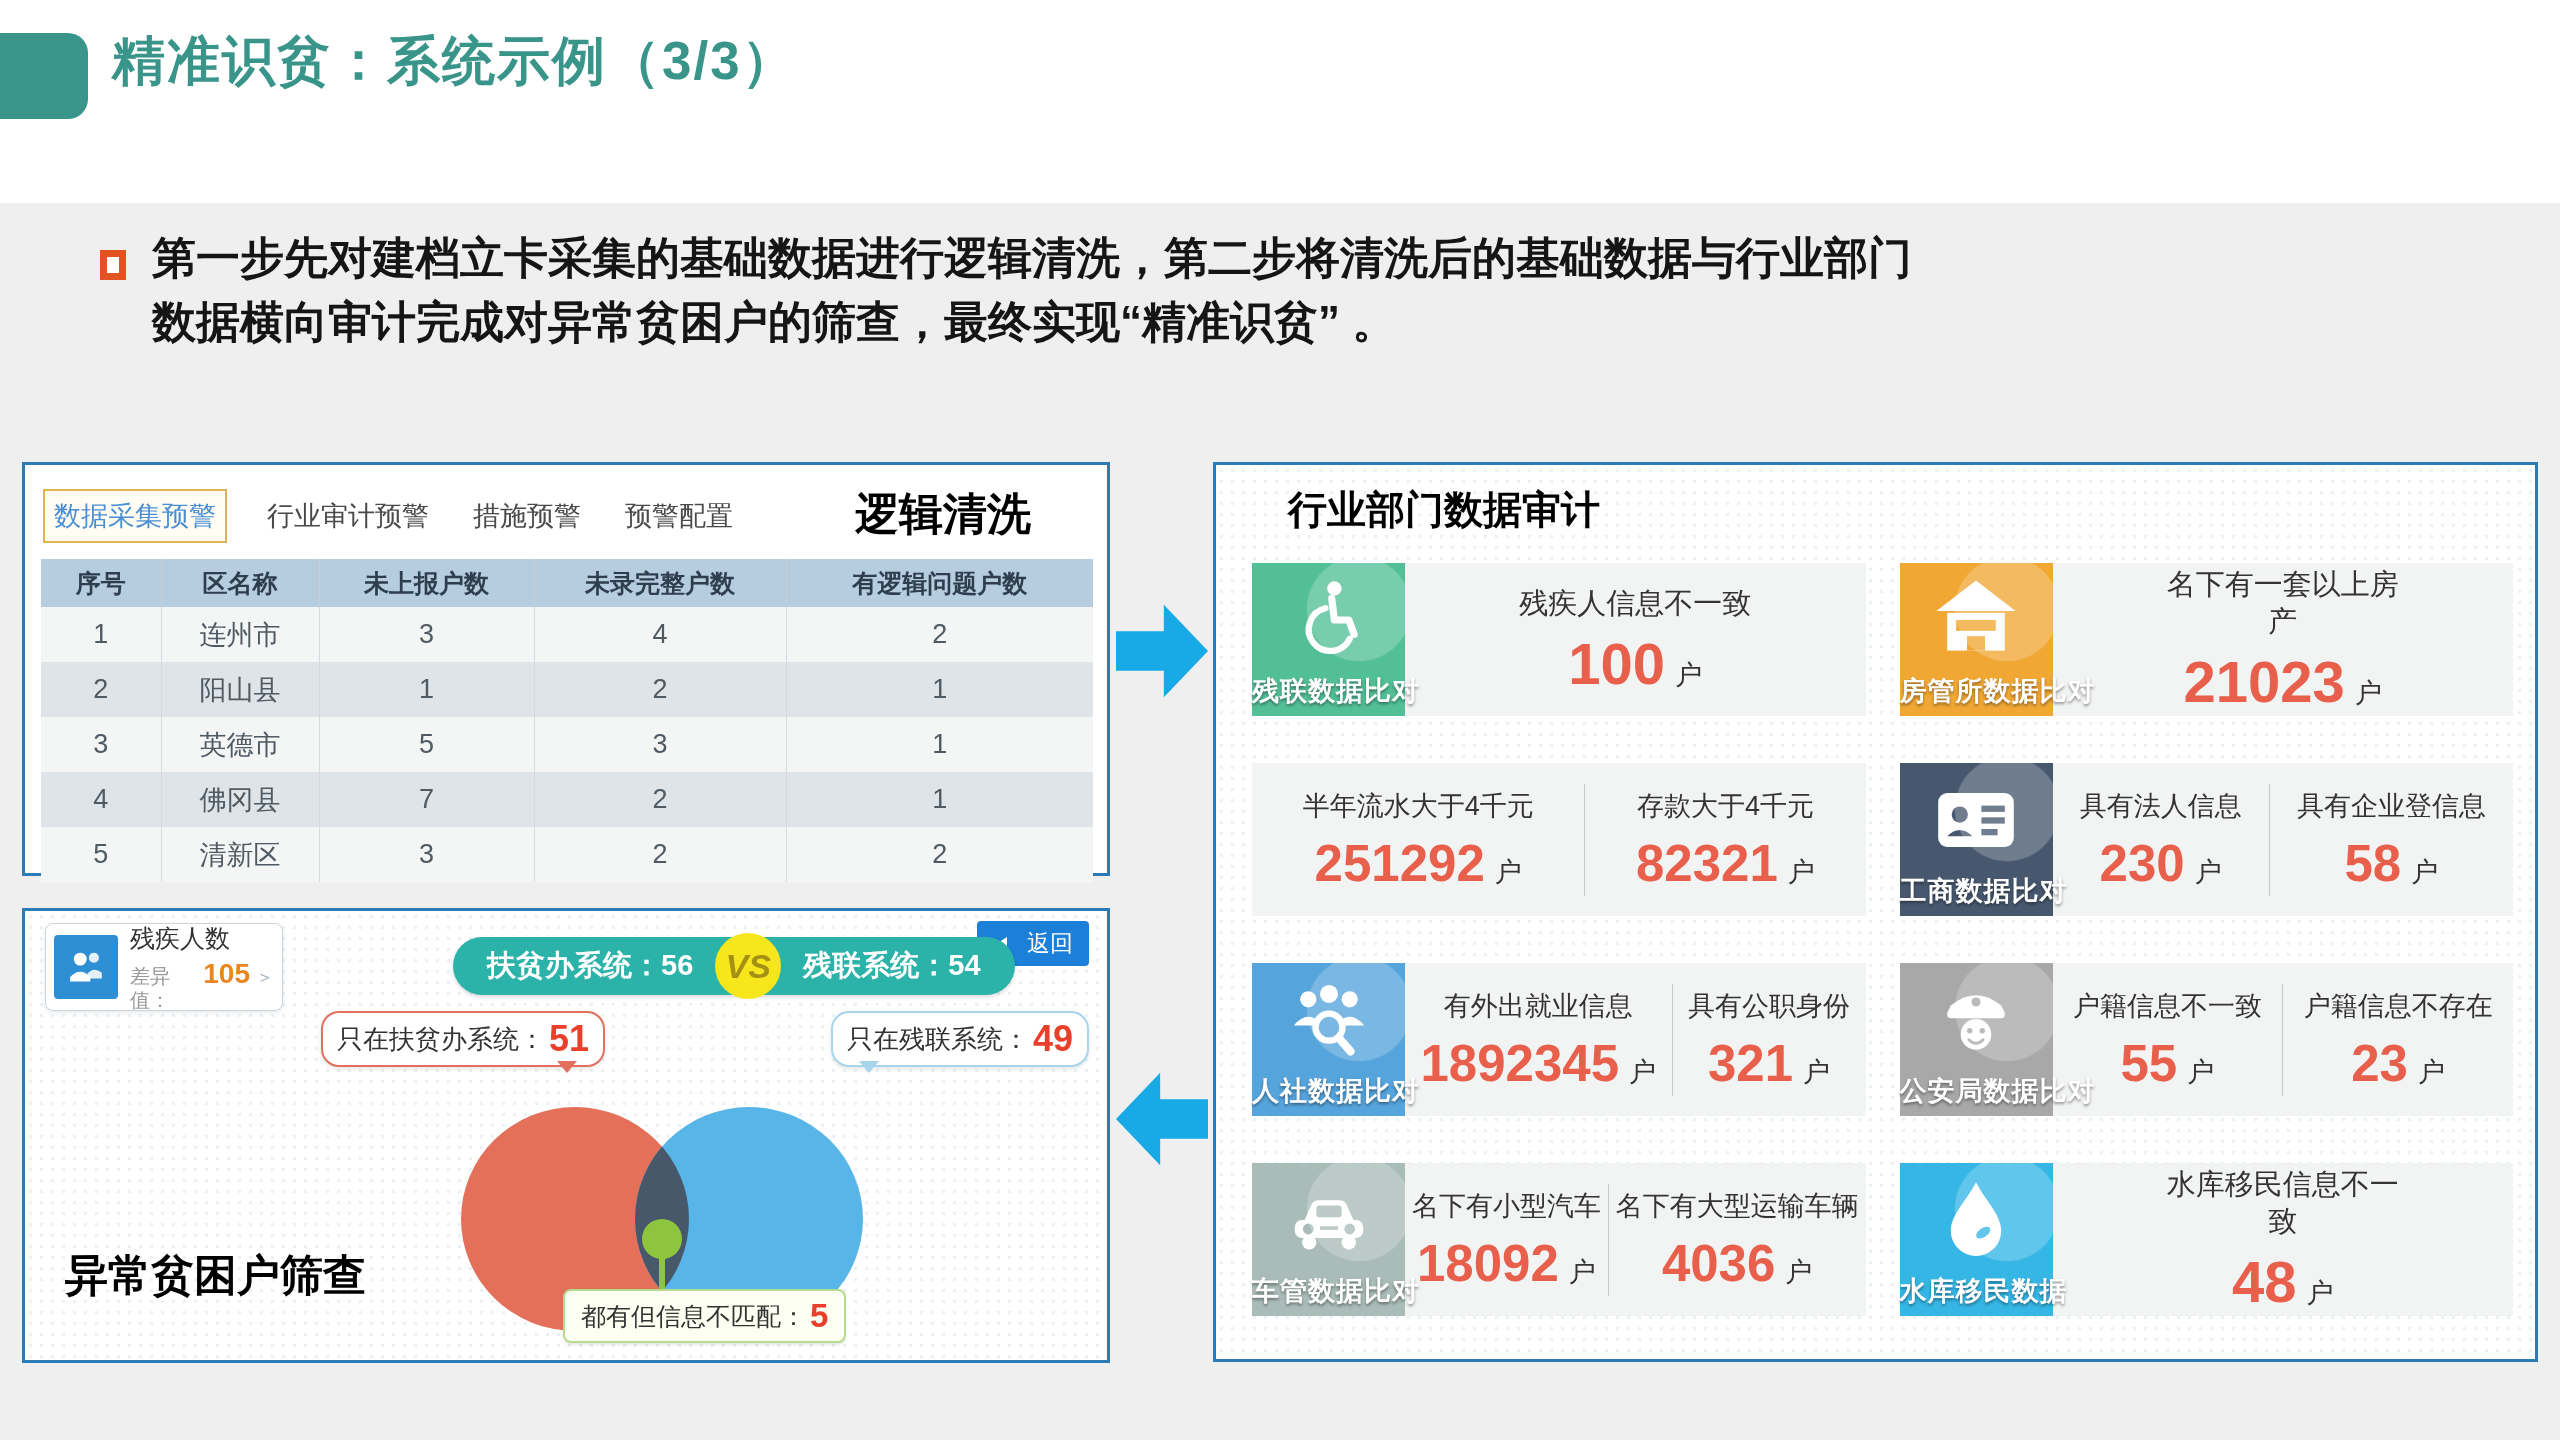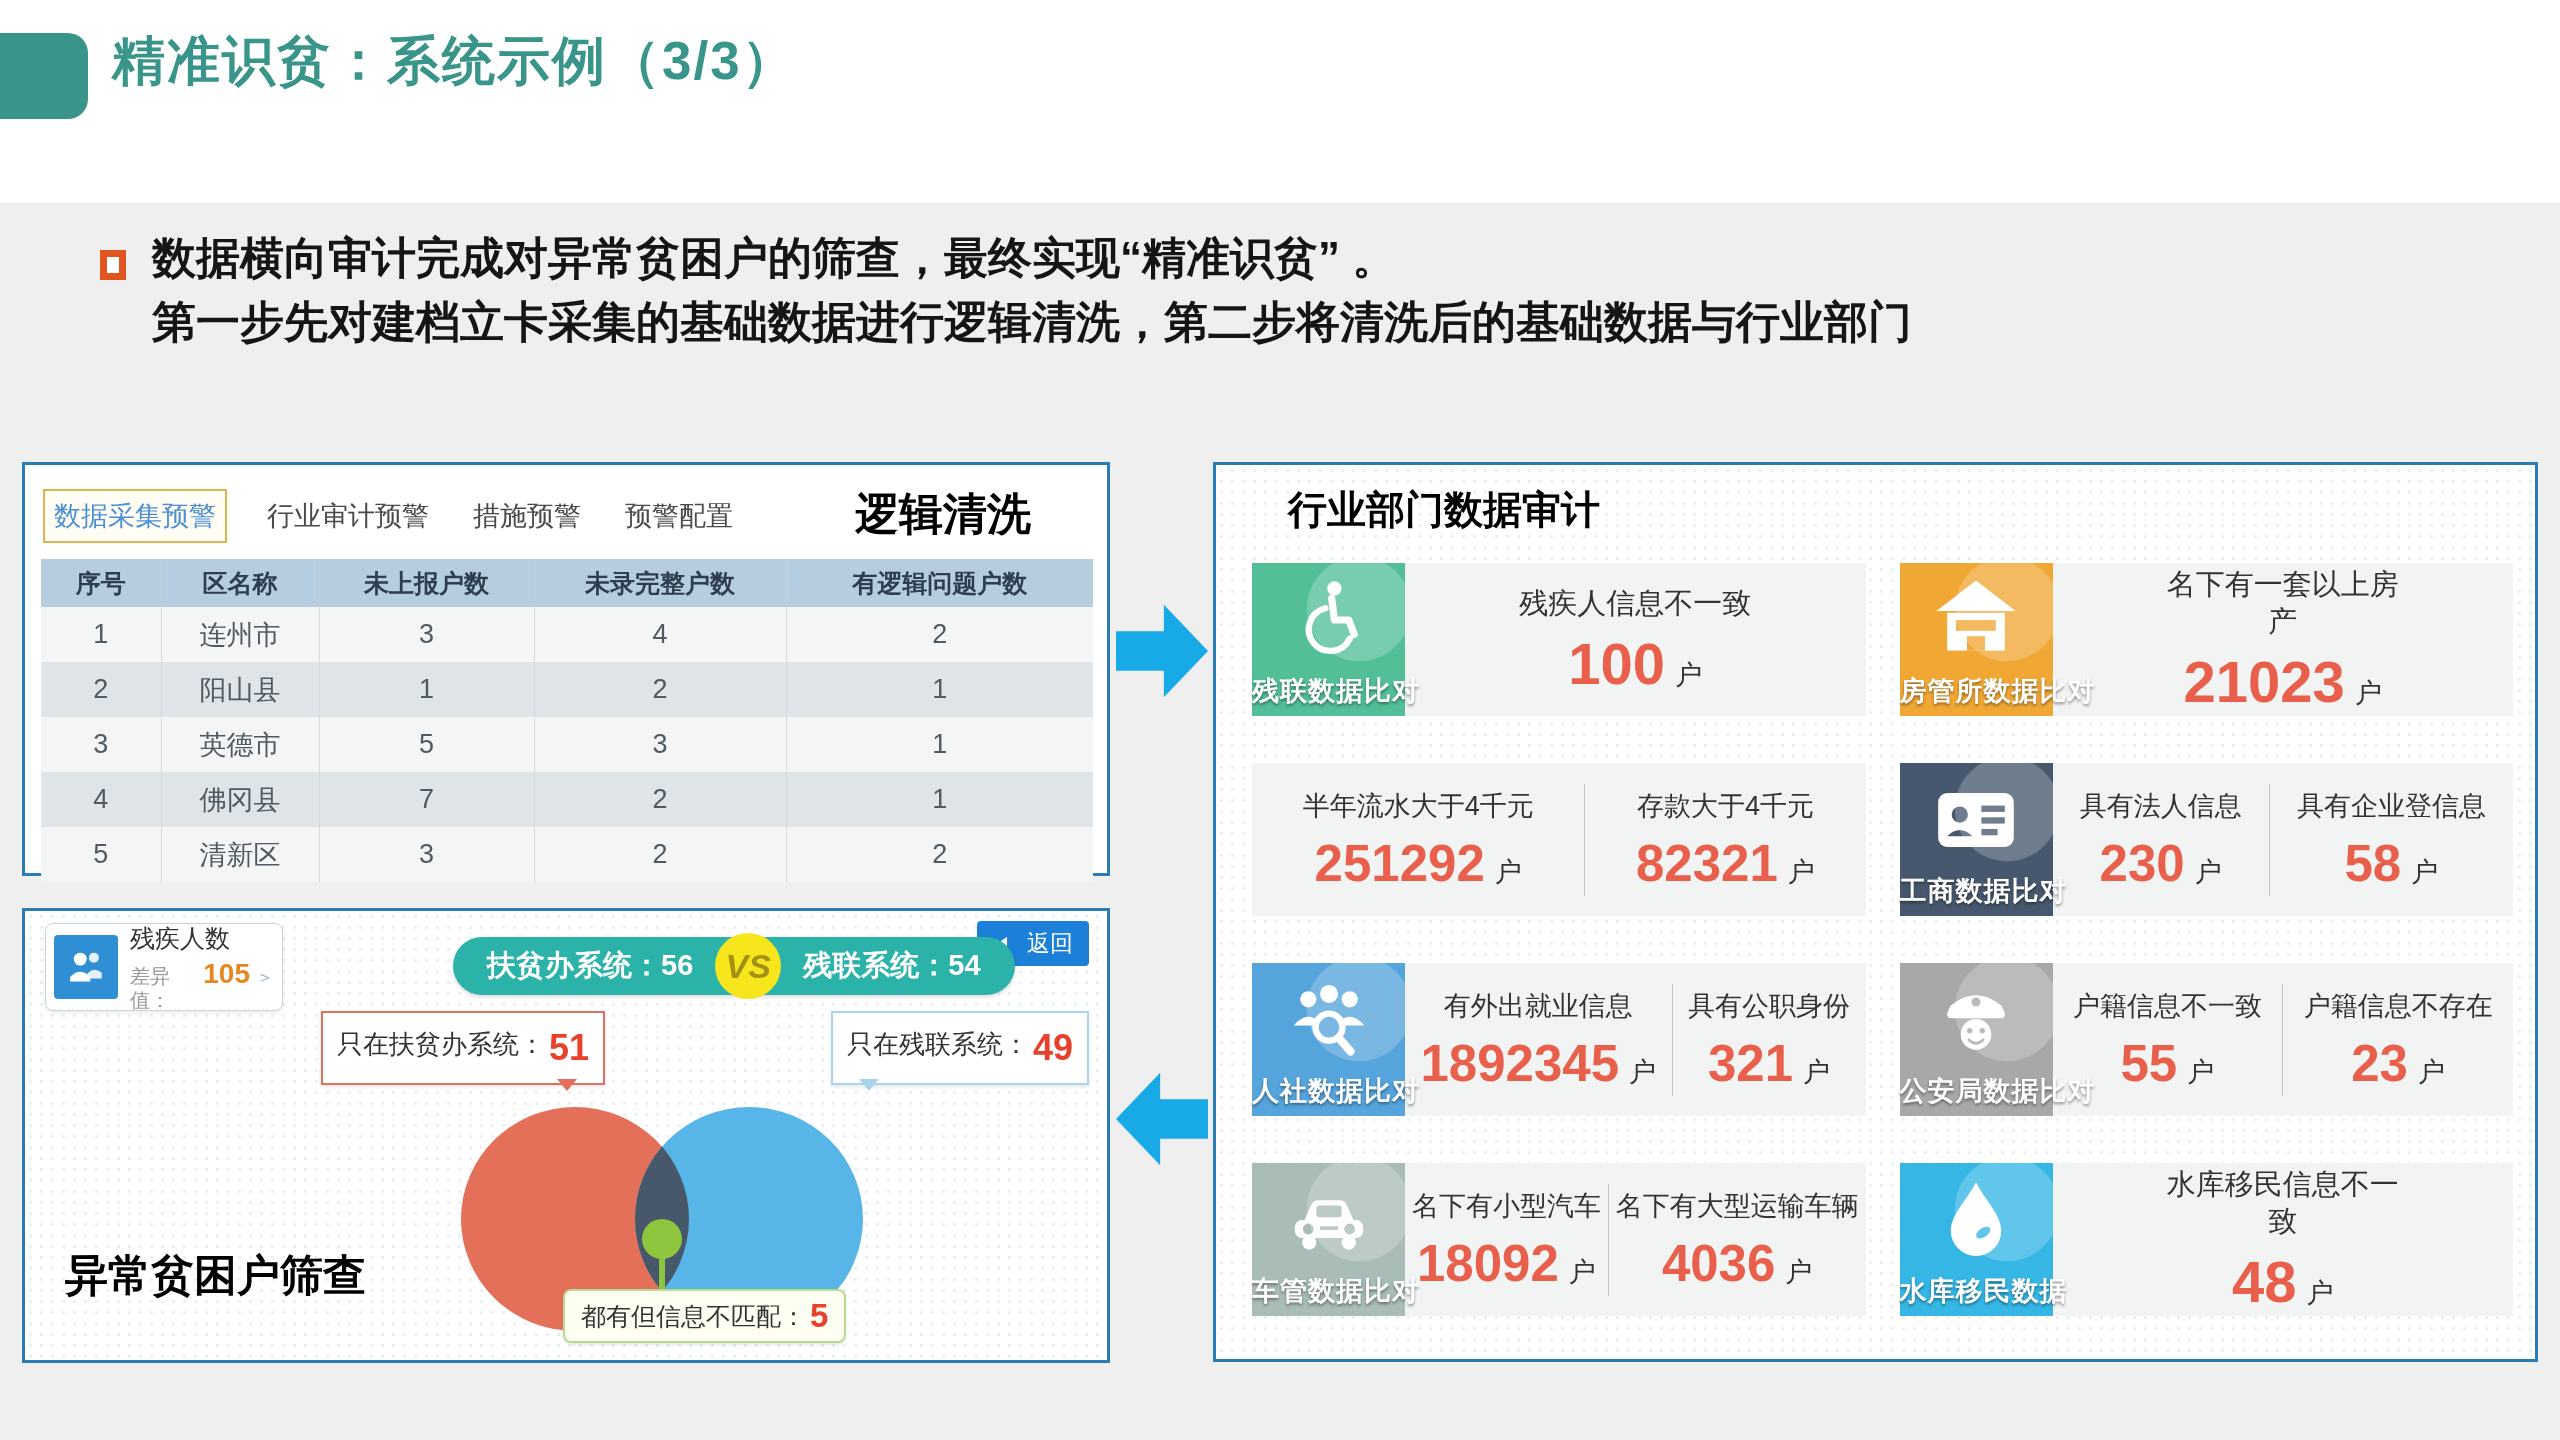--- a/index.html
+++ b/index.html
@@ -46,21 +46,21 @@
   .diff-texts{margin-left:12px;line-height:1.2;}
   .diff-title{font-size:25px;color:#333;}
   .diff-row{display:flex;align-items:baseline;margin-top:4px;}
   .diff-label{font-size:20px;color:#999;}
   .diff-value{font-size:28px;font-weight:bold;color:#e8871f;}
   .diff-chevron{font-size:18px;color:#9ab;margin-left:6px;}
   .back-btn{position:absolute;right:18px;top:10px;background:#1d80d8;color:#fff;font-size:23px;padding:7px 16px;border-radius:4px;display:flex;align-items:center;gap:20px;cursor:pointer;}
   .back-tri{width:0;height:0;border:7px solid transparent;border-right:11px solid #fff;margin-left:-4px;}
   .vs-pill{position:absolute;left:428px;top:26px;height:58px;background:#2cb3a9;border-radius:30px;color:#fff;font-size:29px;font-weight:bold;display:flex;align-items:center;padding:0 34px;box-shadow:0 2px 4px rgba(0,0,0,.15);white-space:nowrap;}
   .vs-circle{width:66px;height:66px;border-radius:50%;background:#f7e61c;color:#a39014;font-size:34px;font-style:italic;font-weight:bold;display:flex;align-items:center;justify-content:center;margin:0 22px;flex:0 0 66px;}
-  .bubble{position:absolute;background:#fff;border-radius:0;padding:14px 14px;font-size:26px;color:#333;display:flex;align-items:flex-start;box-shadow:0 2px 4px rgba(0,0,0,.1);white-space:nowrap;}
+  .bubble{position:absolute;background:#fff;border-radius:18px;padding:5px 14px;font-size:26px;color:#333;display:flex;align-items:center;box-shadow:0 2px 4px rgba(0,0,0,.1);white-space:nowrap;}
   .bubble .val{font-size:36px;font-weight:bold;color:#e8402a;margin-left:4px;}
   #bubble-left{left:296px;top:100px;border:2px solid #e2705c;}
   #bubble-left::after{content:"";position:absolute;bottom:-18px;right:26px;border:10px solid transparent;border-top:12px solid #e2705c;}
   #bubble-right{left:806px;top:100px;border:2px solid #a8d4ec;}
   #bubble-right::after{content:"";position:absolute;bottom:-18px;left:26px;border:10px solid transparent;border-top:12px solid #a8d4ec;}
   .venn{position:absolute;left:432px;top:194px;width:410px;height:240px;}
   .overlap-label{position:absolute;left:538px;top:378px;background:#fdfff2;border:2px solid #b9db8e;border-radius:8px;padding:6px 16px;font-size:25px;color:#333;display:flex;align-items:center;box-shadow:0 2px 3px rgba(0,0,0,.1);white-space:nowrap;}
   .overlap-label .val{font-size:33px;font-weight:bold;color:#e8402a;margin-left:4px;}
   .screen-caption{position:absolute;left:40px;top:336px;font-size:43px;font-weight:600;color:#000;white-space:nowrap;}
 
@@ -90,22 +90,22 @@
 <body>
 
 <div id="slide">
 
   <div class="accent"></div>
   <div class="page-title">精准识贫：系统示例（3/3）</div>
   <div class="band"></div>
 
   <div class="bullet-sq"></div>
   <div class="bullet-text">
+    <div>第一步先对建档立卡采集的基础数据进行逻辑清洗，第二步将清洗后的基础数据与行业部门</div>
     <div>数据横向审计完成对异常贫困户的筛查，最终实现“精准识贫” 。</div>
-    <div>第一步先对建档立卡采集的基础数据进行逻辑清洗，第二步将清洗后的基础数据与行业部门</div>
   </div>
 
   <div id="logic-panel" class="panel">
     <div class="tabs">
       <span class="tab active">数据采集预警</span>
       <span class="tab">行业审计预警</span>
       <span class="tab">措施预警</span>
       <span class="tab">预警配置</span>
     </div>
     <div class="overlay-label">逻辑清洗</div>

